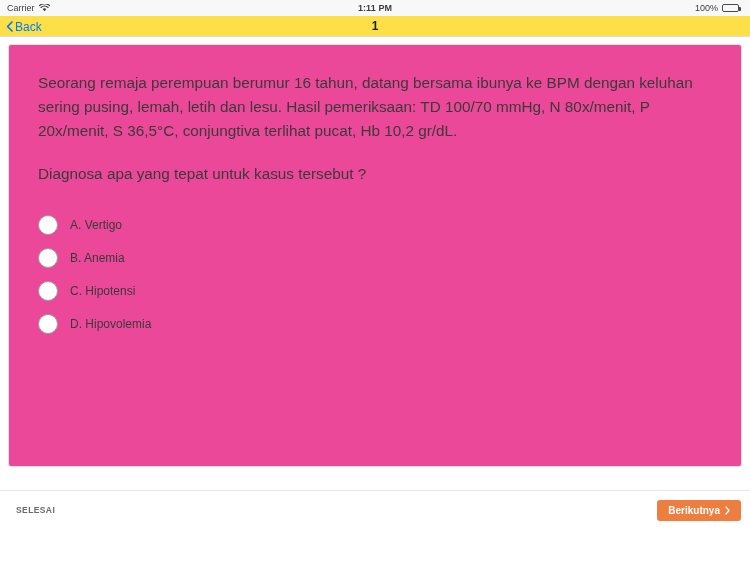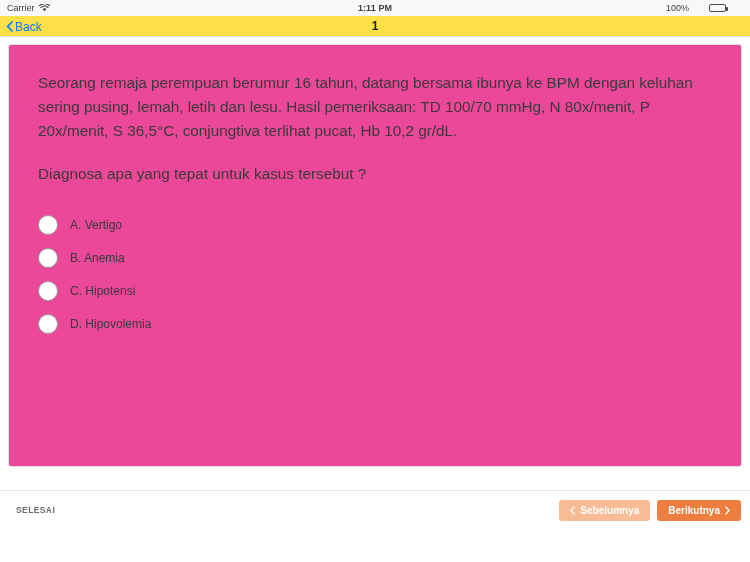--- a/index.html
+++ b/index.html
@@ -35,24 +35,24 @@
   .status-center {
     position: absolute;
     left: 0; right: 0;
     text-align: center;
     font-weight: bold;
     font-size: 9px;
     letter-spacing: 0.1px;
   }
   .status-right {
     position: absolute;
-    right: 24px;
-    display: flex;
-    align-items: center;
-    gap: 20px;
+    right: 11px;
+    display: flex;
+    align-items: center;
+    gap: 4px;
   }
   .wifi-icon { display: block; }
   .battery {
     width: 17px;
     height: 8px;
     border: 1px solid #4a4a4a;
     border-radius: 2px;
     position: relative;
     padding: 1px;
   }
@@ -261,26 +261,20 @@
         <span class="radio"></span>
         <span class="option-label">D. Hipovolemia</span>
       </div>
     </div>
   </div>
 </div>
 
 <div class="footer">
   <div class="footer-finish">SELESAI</div>
   <div class="footer-actions">
-    <button class="btn btn-prev">
-      <svg width="5" height="9" viewBox="0 0 5 9">
-        <path d="M4 1 L1 4.5 L4 8" stroke="#ffffff" stroke-width="1.3" fill="none" stroke-linecap="round" stroke-linejoin="round"></path>
-      </svg>
-      <span>Sebelumnya</span>
-    </button>
     <button class="btn btn-next">
       <span>Berikutnya</span>
       <svg width="5" height="9" viewBox="0 0 5 9">
         <path d="M1 1 L4 4.5 L1 8" stroke="#ffffff" stroke-width="1.3" fill="none" stroke-linecap="round" stroke-linejoin="round"></path>
       </svg>
     </button>
   </div>
 </div>
 
 </body></html>

